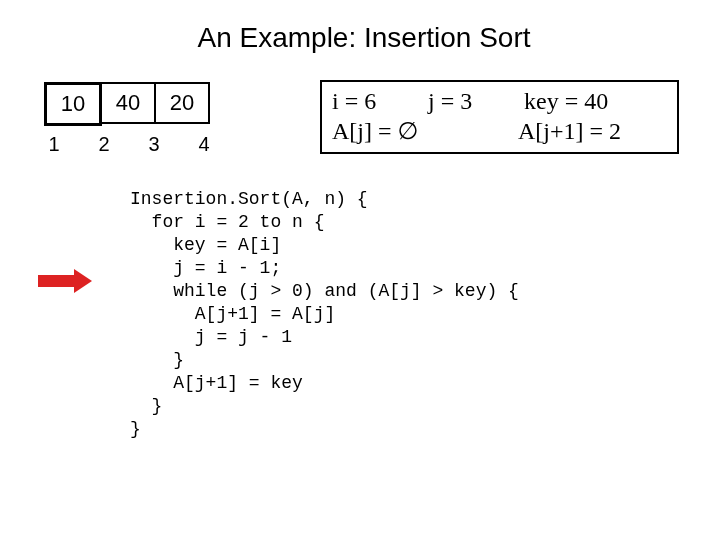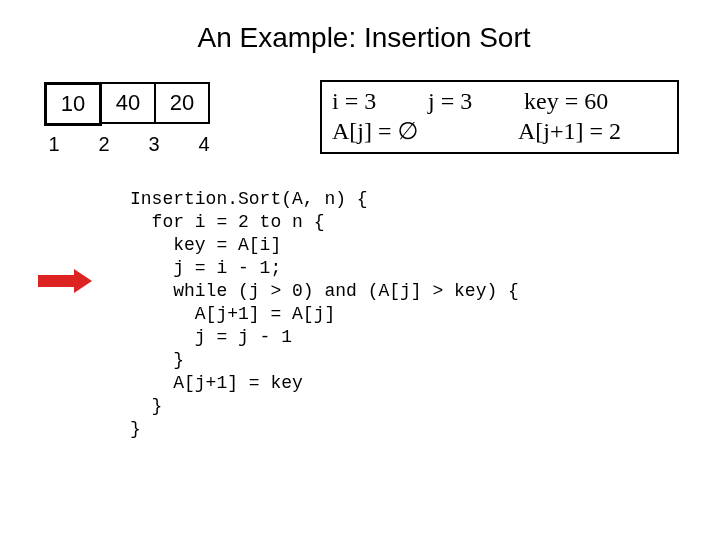--- a/index.html
+++ b/index.html
@@ -114,23 +114,23 @@
 
 <div class="index-row">
   <div class="idx">1</div>
   <div class="idx">2</div>
   <div class="idx">3</div>
   <div class="idx">4</div>
 </div>
 
 <div class="state-box">
   <div class="state-line">
-    <span class="state-col1">i = 3</span>
+    <span class="state-col1">i = 6</span>
     <span class="state-col2">j = 3</span>
-    <span class="state-col3">key = 60</span>
+    <span class="state-col3">key = 40</span>
   </div>
   <div class="state-line">
     <span class="state-col1" style="width:180px">A[j] = ∅</span>
     <span class="state-col3">A[j+1] = 2</span>
   </div>
 </div>
 
 <div class="arrow">
   <div class="arrow-stem"></div>
   <div class="arrow-head"></div>

